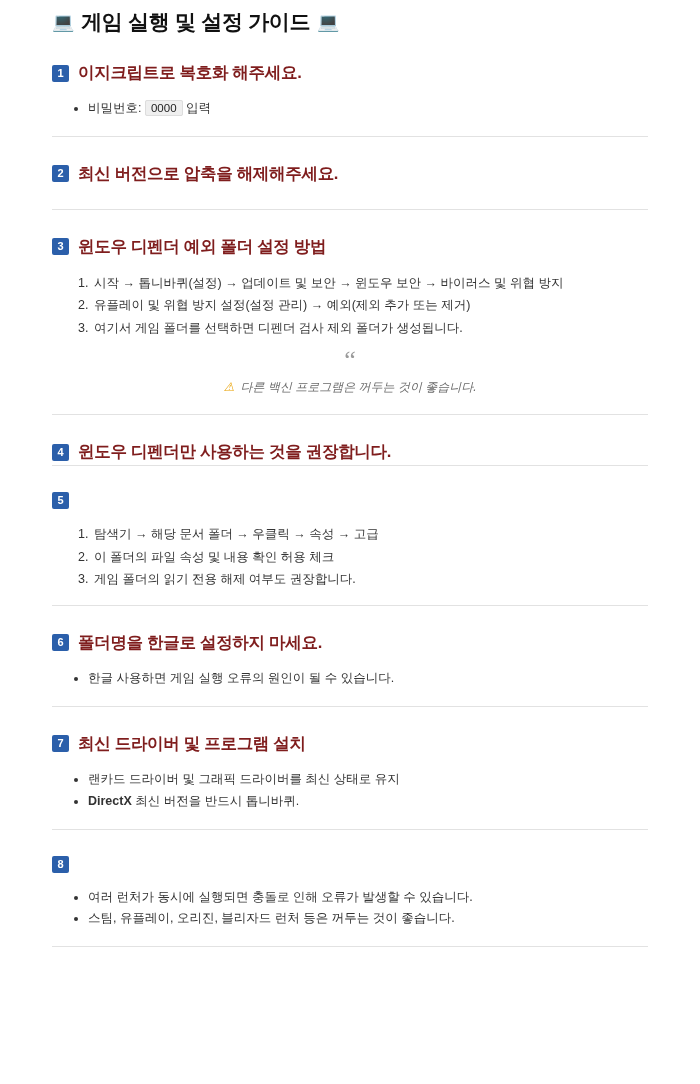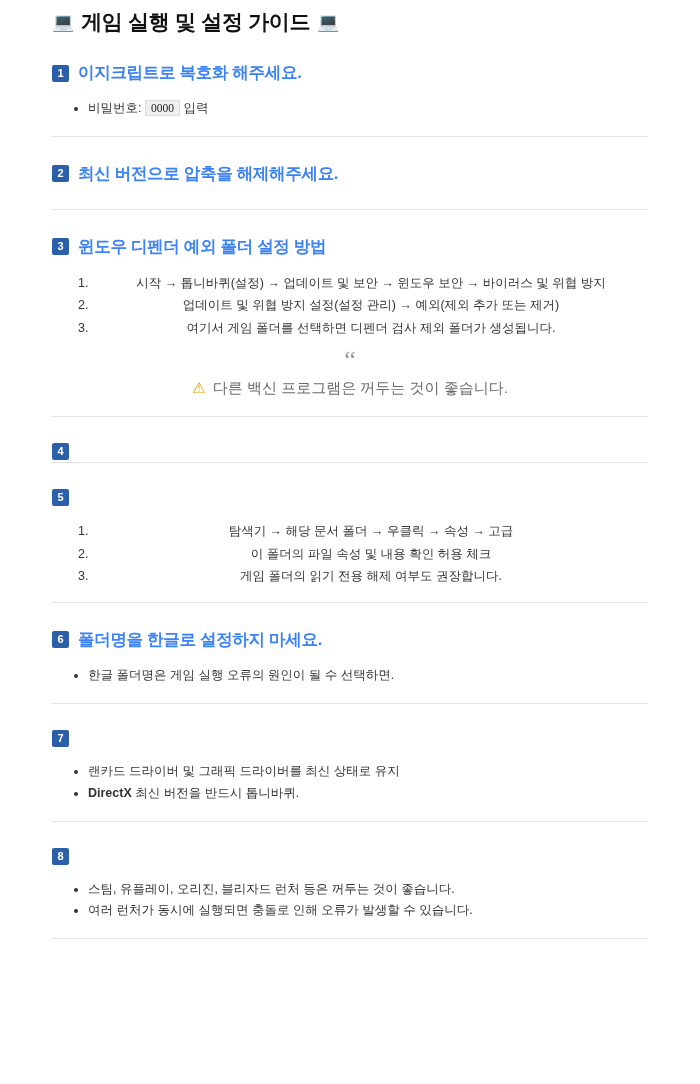--- a/index.html
+++ b/index.html
@@ -51,21 +51,21 @@
     background: #2b5faa;
     color: #ffffff;
     font-size: 11px;
     font-weight: bold;
     border-radius: 2px;
     flex: 0 0 auto;
   }
   .section-title {
     font-size: 16.5px;
     font-weight: bold;
-    color: #3b82f6;
+    color: #7f1d1d;
     letter-spacing: -0.3px;
   }
   .sec-wrap {
     border-bottom: 1px solid #e2e2e2;
   }
   .sec-head-pad {
     padding-top: 26px;
     padding-bottom: 2px;
   }
   ul.bullets {
@@ -89,49 +89,49 @@
     height: 4px;
     background: #333333;
     border-radius: 50%;
   }
   ol.steps {
     margin: 12px 0 14px 0;
     padding-left: 40px;
     font-size: 12.5px;
     color: #333333;
     line-height: 1.8;
-    text-align: center;
   }
   ol.steps li {
     padding-left: 2px;
   }
   code.pw {
-    font-family: Liberation Serif, serif;
+    font-family: Liberation Sans, sans-serif;
     background: #efefef;
     border: 1px solid #dddddd;
     border-radius: 2px;
     padding: 1px 5px;
     font-size: 11.5px;
     color: #222222;
   }
   .quote-block {
     margin: 14px 0 18px 0;
     text-align: center;
     color: #6f6f6f;
   }
   .quote-mark {
     font-size: 26px;
     line-height: 14px;
     color: #9a9a9a;
     font-family: "Liberation Serif", serif;
   }
   .quote-text {
-    font-size: 15px;
+    font-size: 12px;
     color: #6a6a6a;
     margin-top: 12px;
+    font-style: italic;
   }
   .quote-text .warn {
     color: #e8a000;
     margin-right: 3px;
   }
   .tight-b {
     font-weight: bold;
   }
   .spacer-sm { height: 8px; }
 </style>
@@ -170,37 +170,38 @@
   </div>
 
   <div class="section">
     <div class="sec-wrap">
       <div class="section-head sec-head-pad">
         <span class="numbox">3</span>
         <span class="section-title">윈도우 디펜더 예외 폴더 설정 방법</span>
       </div>
       <ol class="steps">
         <li>시작 → 톱니바퀴(설정) → 업데이트 및 보안 → 윈도우 보안 → 바이러스 및 위협 방지</li>
-        <li>업데이트 및 위협 방지 설정(설정 관리) → 예외(제외 추가 또는 제거)</li>
+        <li>유플레이 및 위협 방지 설정(설정 관리) → 예외(제외 추가 또는 제거)</li>
         <li>여기서 게임 폴더를 선택하면 디펜더 검사 제외 폴더가 생성됩니다.</li>
       </ol>
       <div class="quote-block">
         <div class="quote-mark">“</div>
         <div class="quote-text">
           <span class="warn">⚠</span>
           <span>다른 백신 프로그램은 꺼두는 것이 좋습니다.</span>
         </div>
       </div>
     </div>
   </div>
 
   <div class="section">
     <div class="sec-wrap">
       <div class="section-head sec-head-pad">
         <span class="numbox">4</span>
+        <span class="section-title">윈도우 디펜더만 사용하는 것을 권장합니다.</span>
       </div>
     </div>
   </div>
 
   <div class="section">
     <div class="sec-wrap">
       <div class="section-head sec-head-pad">
         <span class="numbox">5</span>
       </div>
       <ol class="steps">
@@ -211,42 +212,43 @@
     </div>
   </div>
 
   <div class="section">
     <div class="sec-wrap">
       <div class="section-head sec-head-pad">
         <span class="numbox">6</span>
         <span class="section-title">폴더명을 한글로 설정하지 마세요.</span>
       </div>
       <ul class="bullets">
-        <li>한글 폴더명은 게임 실행 오류의 원인이 될 수 선택하면.</li>
+        <li>한글 사용하면 게임 실행 오류의 원인이 될 수 있습니다.</li>
       </ul>
     </div>
   </div>
 
   <div class="section">
     <div class="sec-wrap">
       <div class="section-head sec-head-pad">
         <span class="numbox">7</span>
+        <span class="section-title">최신 드라이버 및 프로그램 설치</span>
       </div>
       <ul class="bullets">
         <li>랜카드 드라이버 및 그래픽 드라이버를 최신 상태로 유지</li>
         <li><span class="tight-b">DirectX</span><span> 최신 버전을 반드시 톱니바퀴.</span></li>
       </ul>
     </div>
   </div>
 
   <div class="section">
     <div class="sec-wrap">
       <div class="section-head sec-head-pad">
         <span class="numbox">8</span>
       </div>
       <ul class="bullets">
+        <li>여러 런처가 동시에 실행되면 충돌로 인해 오류가 발생할 수 있습니다.</li>
         <li>스팀, 유플레이, 오리진, 블리자드 런처 등은 꺼두는 것이 좋습니다.</li>
-        <li>여러 런처가 동시에 실행되면 충돌로 인해 오류가 발생할 수 있습니다.</li>
       </ul>
     </div>
   </div>
 
 </div>
 
 </body></html>

